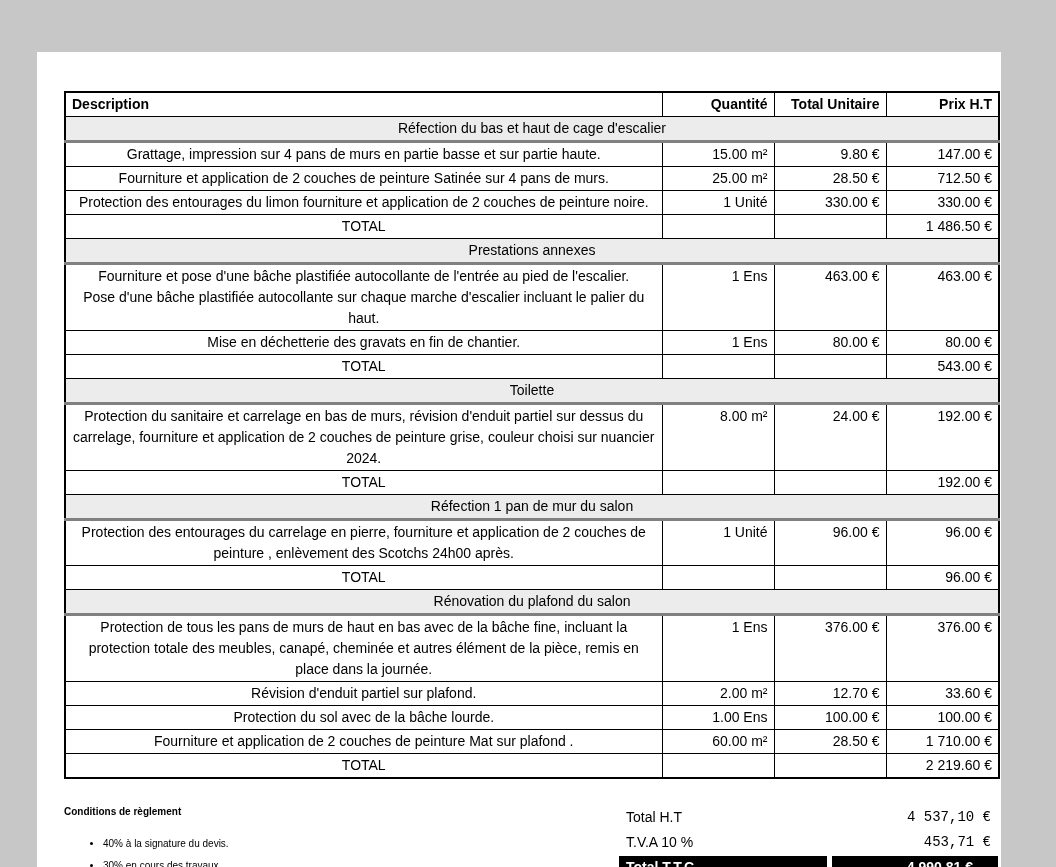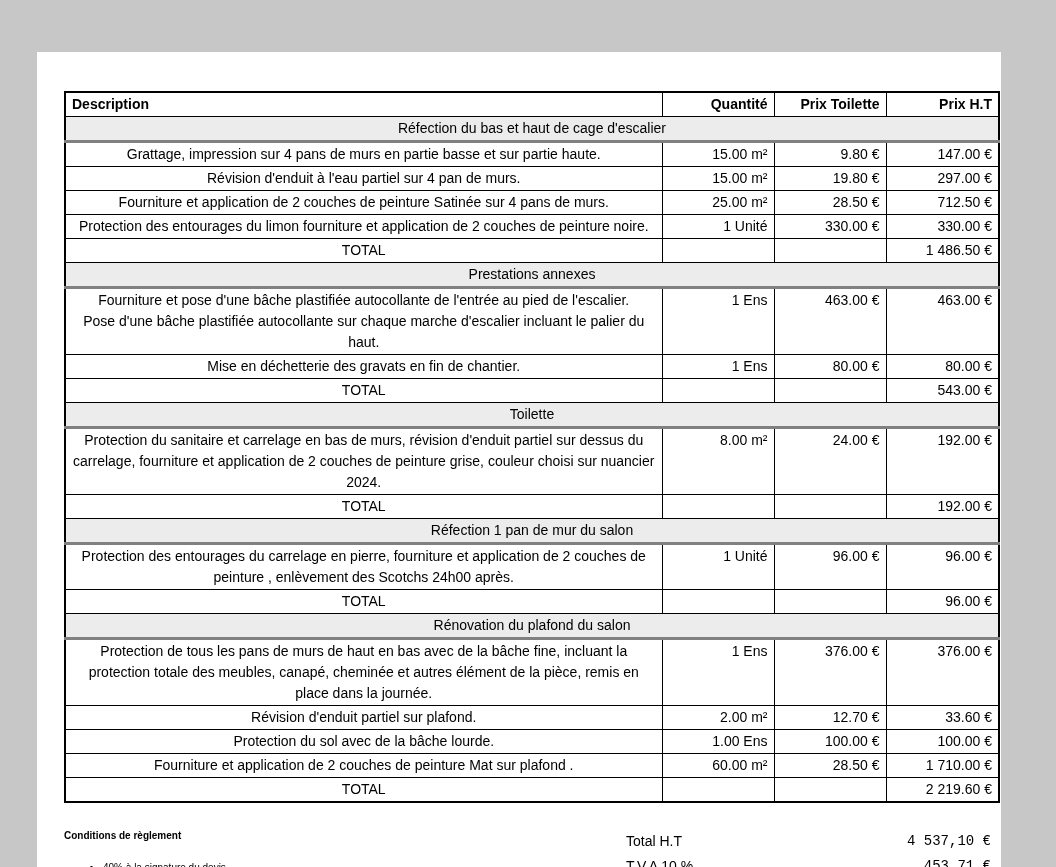--- a/index.html
+++ b/index.html
@@ -89,39 +89,33 @@
     <colgroup>
       <col class="c-desc">
         <col class="c-qty">
         <col class="c-pu">
         <col class="c-ht">
     </colgroup>
     <thead>
       <tr>
         <th class="desc">Description</th>
         <th>Quantité</th>
-        <th>Prix Toilette</th>
+        <th>Total Unitaire</th>
         <th>Prix H.T</th>
       </tr>
     </thead>
     <tbody id="table-body">
         <tr class="section">
           <td class="desc" colspan="4">Réfection du bas et haut de cage d'escalier</td>
         </tr>
         <tr class="item">
           <td class="desc">Grattage, impression sur 4 pans de murs en partie basse et sur partie haute.</td>
           <td class="num">15.00 m²</td>
           <td class="num">9.80 €</td>
           <td class="num">147.00 €</td>
-        </tr>
-        <tr class="item">
-          <td class="desc">Révision d'enduit à l'eau partiel sur 4 pan de murs.</td>
-          <td class="num">15.00 m²</td>
-          <td class="num">19.80 €</td>
-          <td class="num">297.00 €</td>
         </tr>
         <tr class="item">
           <td class="desc">Fourniture et application de 2 couches de peinture Satinée sur 4 pans de murs.</td>
           <td class="num">25.00 m²</td>
           <td class="num">28.50 €</td>
           <td class="num">712.50 €</td>
         </tr>
         <tr class="item">
           <td class="desc">Protection des entourages du limon fourniture et application de 2 couches de peinture noire.</td>
           <td class="num">1 Unité</td>

